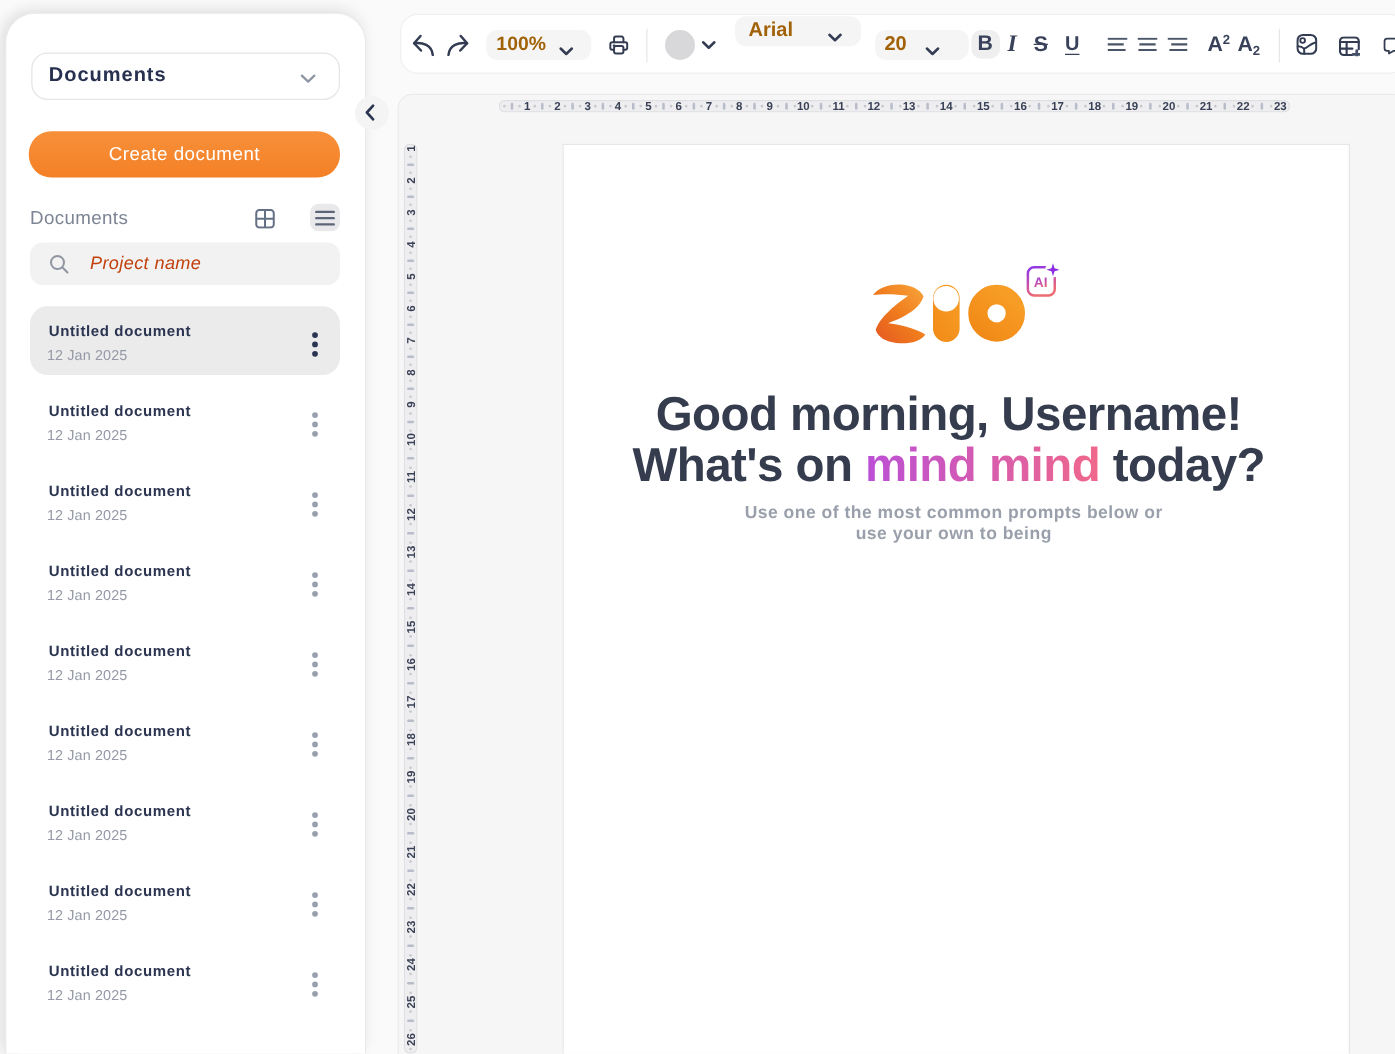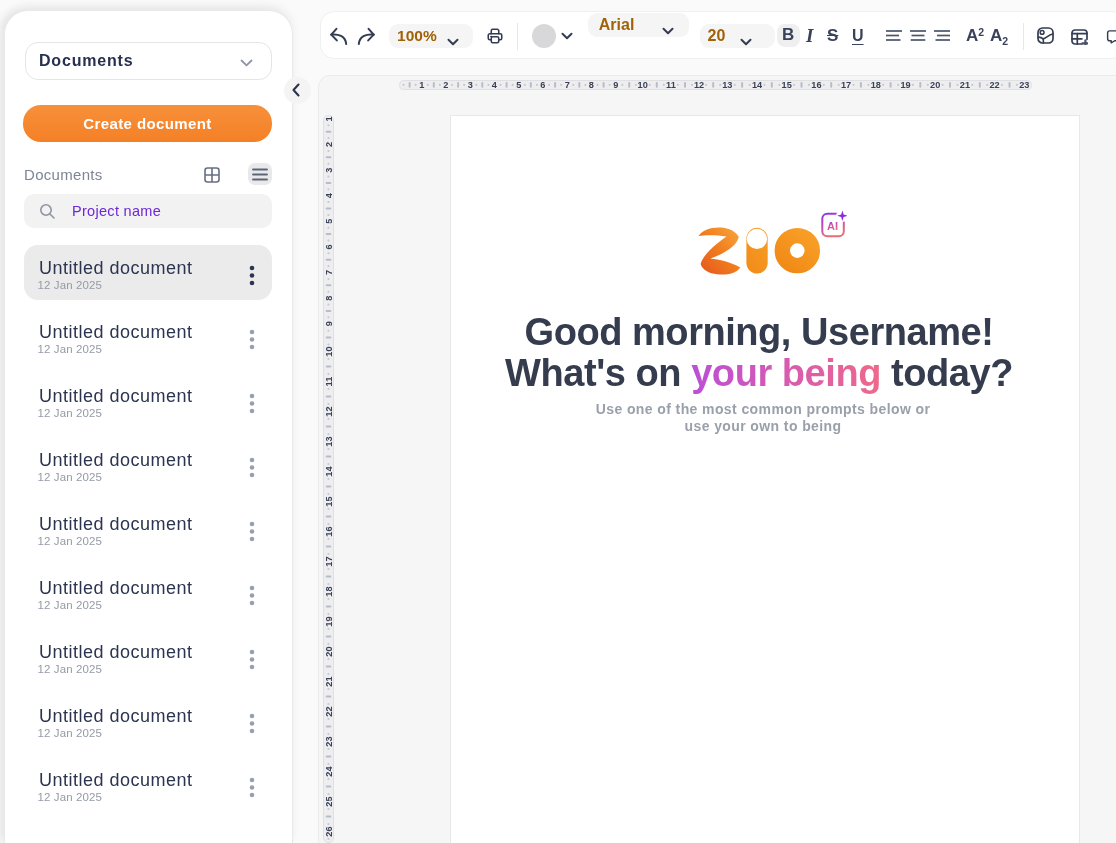--- a/index.html
+++ b/index.html
@@ -11,33 +11,33 @@
   border-radius:24px 24px 0 0;
   box-shadow:-5px 0 10px rgba(45,45,60,.08), 0 -5px 10px rgba(45,45,60,.05); }
 .dd { position:absolute; left:20px; top:31px; width:247px; height:38px;
   border:1.5px solid #e5e5e8; border-radius:13px; background:#fff;
   display:flex; align-items:center; }
 .dd span { margin-left:13px; font-size:16px; font-weight:bold; color:#27304e; letter-spacing:0.8px; }
 .dd svg { position:absolute; right:18px; top:16px; }
 .create { position:absolute; left:18px; top:94px; width:249px; height:37px;
   border-radius:18px; background:linear-gradient(180deg,#f7903a,#f48026);
   display:flex; align-items:center; justify-content:center;
-  color:#fff; font-size:15px; font-weight:bold; letter-spacing:0.4px; }
+  color:#fff; font-size:15px; font-weight:normal; letter-spacing:0.4px; }
 .lblrow { position:absolute; left:20px; top:152px; width:247px; height:22px; }
 .lbl { position:absolute; left:-1px; top:2.5px; font-size:15px; color:#7d8594; letter-spacing:0.3px; }
 .gicon { position:absolute; right:52px; top:4px; }
 .lbtn { position:absolute; right:0; top:0; width:24px; height:22px; background:#e9e9eb;
   border-radius:7px; display:flex; align-items:center; justify-content:center; }
 .search { position:absolute; left:19px; top:183px; width:248px; height:34px;
   background:#f2f2f3; border-radius:10px; display:flex; align-items:center; }
 .search svg { margin-left:15px; }
-.search span { margin-left:16px; font-size:14.5px; color:#6d28d9; letter-spacing:0.3px; }
+.search span { margin-left:16px; font-size:14.5px; color:#c2410c; letter-spacing:0.3px;font-style:italic; }
 .item { position:absolute; left:19px; width:248px; height:55px; border-radius:14px; }
 .item.sel { background:#ebebec; }
-.it { position:absolute; left:15px; top:13px; font-size:18px; font-weight:normal;
+.it { position:absolute; left:15px; top:13px; font-size:12px; font-weight:bold;
   color:#2b3450; letter-spacing:0.5px; }
 .id { position:absolute; left:13.5px; top:33.5px; font-size:11.5px; color:#959aa6; letter-spacing:0.1px; }
 .idots { position:absolute; right:17px; top:20px; }
 .collapse { position:absolute; left:284px; top:76.5px; width:27px; height:27px;
   border-radius:50%; background:#f5f4f5; display:flex; align-items:center; justify-content:center; padding-right:3px; }
 
 
 .toolbar { position:absolute; left:320px; top:11px; width:806px; height:48px;
   background:#fff; border:1px solid #f0f0f2; border-radius:14px; }
 .ti { position:absolute; display:flex; align-items:center; justify-content:center; }
@@ -499,13 +499,13 @@
 </defs>
 <path d="M1.5 26 C5 20.5 14 17 24 17.6 C32 18.2 39 21.5 41.8 27 C40 34 32 42 13.5 48.5 C22 49.5 34 52 43.3 57.5 C39 63.5 30 65.3 20 64.3 C12 63.5 5.5 60 3.6 54 C5.5 47 13 38 29.5 26.5 C21 25.3 9.5 24.8 1.5 26 Z" fill="url(#gz)"></path>
 <rect x="49.4" y="17.8" width="21.3" height="45.7" rx="10.65" fill="url(#go)"></rect>
 <circle cx="59.9" cy="28.9" r="10.2" fill="#fff"></circle>
 <circle cx="100.3" cy="40.6" r="15" fill="none" stroke="url(#go)" stroke-width="15.4"></circle>
 <rect x="125.3" y="3.8" width="21.5" height="22.5" rx="5" fill="none" stroke="url(#gb)" stroke-width="2"></rect>
 <circle cx="145.4" cy="5.8" r="6.2" fill="#fff"></circle>
 <text x="135.5" y="19.6" text-anchor="middle" font-family="Liberation Sans, sans-serif" font-size="11" font-weight="bold" fill="url(#gb)">AI</text>
 <path d="M145.4 0.6 L146.6 4.6 L150.6 5.8 L146.6 7.0 L145.4 11.0 L144.2 7.0 L140.2 5.8 L144.2 4.6 Z" fill="#8a2be2"></path>
 </svg>
-<h1>Good morning, Username!<br>What's on <span class="grad">your being</span> today?</h1>
+<h1>Good morning, Username!<br>What's on <span class="grad">mind mind</span> today?</h1>
 <div class="sub">Use one of the most common prompts below or<br>use your own to being</div>
 </body></html>

